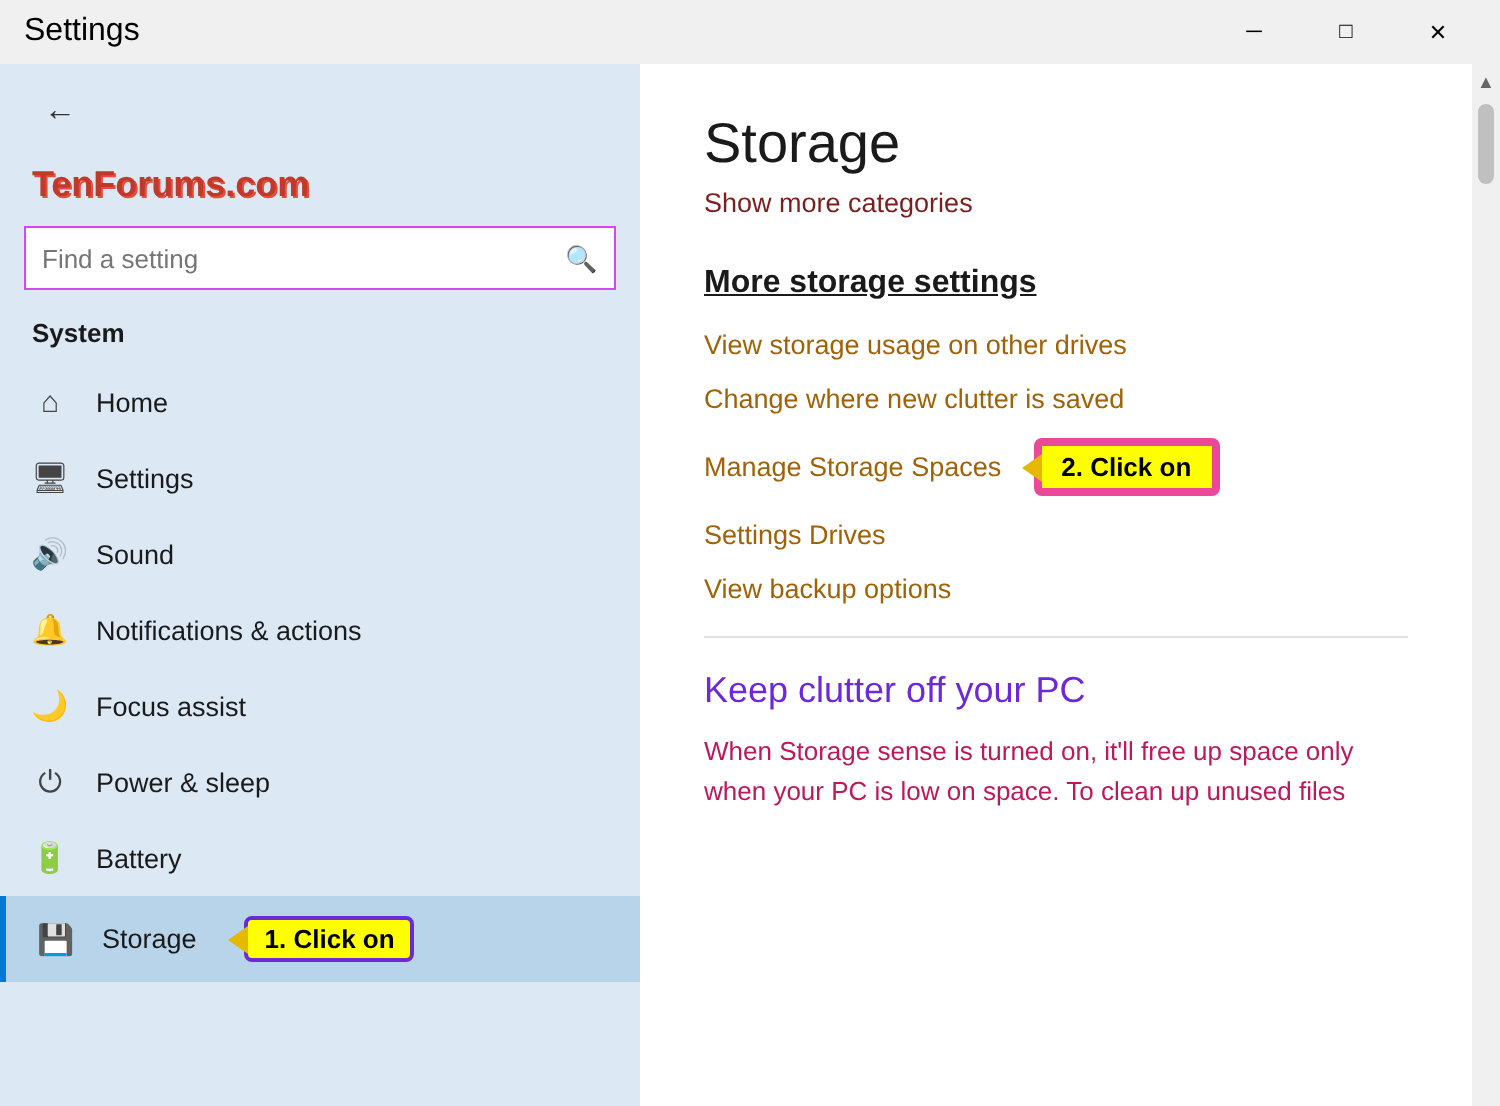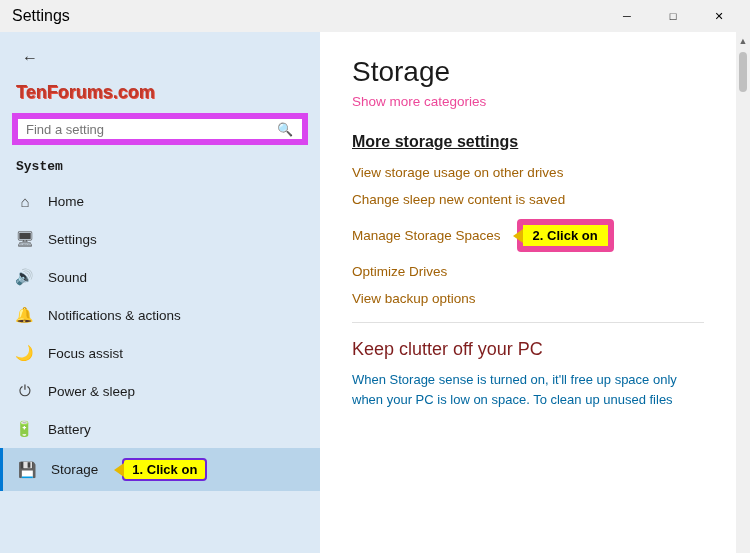--- a/index.html
+++ b/index.html
@@ -91,21 +91,21 @@
       text-shadow: 1px 1px 0 #e74c3c;
       font-family: Arial, sans-serif;
       margin-top: 20px;
     }
 
     .search-box {
       margin: 4px 12px 10px 12px;
       display: flex;
       align-items: center;
       background: #fff;
-      border: 6px solid #d946ef;
+      border: 1px solid #d946ef;
       height: 32px;
       padding: 0 8px;
     }
     .search-input {
       flex: 1;
       border: none;
       outline: none;
       font-size: 13px;
       background: transparent;
       color: #555;
@@ -114,21 +114,20 @@
       color: #555;
       font-size: 13px;
       cursor: pointer;
     }
 
     .sidebar-section-title {
       font-size: 13px;
       font-weight: 700;
       color: #1a1a1a;
       padding: 4px 16px 8px 16px;
-      font-family: Liberation Mono, monospace;
     }
 
     .nav-item {
       display: flex;
       align-items: center;
       padding: 10px 16px;
       gap: 14px;
       cursor: pointer;
       font-size: 13.5px;
       color: #1a1a1a;
@@ -181,21 +180,21 @@
     }
 
     .page-title {
       font-size: 28px;
       font-weight: 300;
       color: #1a1a1a;
       margin-bottom: 6px;
     }
 
     .show-more-link {
-      color: #ec4899;
+      color: #7f1d1d;
       font-size: 13.5px;
       cursor: pointer;
       text-decoration: none;
       display: block;
       margin-bottom: 24px;
     }
 
     .section-title {
       font-size: 16px;
       font-weight: 600;
@@ -218,21 +217,21 @@
       display: flex;
       align-items: center;
       margin-bottom: 12px;
       position: relative;
     }
 
     
     .click-annotation-2 {
       display: inline-block;
       background: #ffff00;
-      border: 6px solid #ec4899;
+      border: 4px solid #ec4899;
       border-radius: 4px;
       padding: 3px 10px;
       font-size: 13px;
       font-weight: bold;
       color: #000;
       margin-left: 16px;
       white-space: nowrap;
       position: relative;
     }
     .click-annotation-2::before {
@@ -248,27 +247,27 @@
 
     .divider {
       border: none;
       border-top: 1px solid #e0e0e0;
       margin: 16px 0;
     }
 
     .keep-clutter-title {
       font-size: 18px;
       font-weight: 400;
-      color: #7f1d1d;
+      color: #6d28d9;
       margin-bottom: 10px;
     }
 
     .keep-clutter-text {
       font-size: 13px;
-      color: #0369a1;
+      color: #be185d;
       line-height: 1.5;
     }
 
     
     .main-content::-webkit-scrollbar { width: 8px; }
     .main-content::-webkit-scrollbar-track { background: #f0f0f0; }
     .main-content::-webkit-scrollbar-thumb { background: #bbb; }
 
     
     .scrollbar-track {
@@ -371,28 +370,28 @@
   </div>
 
   <div class="main-content">
 
     <h1 class="page-title">Storage</h1>
     <a class="show-more-link">Show more categories</a>
 
     <div class="section-title">More storage settings</div>
 
     <a class="settings-link">View storage usage on other drives</a>
-    <a class="settings-link">Change sleep new content is saved</a>
+    <a class="settings-link">Change where new clutter is saved</a>
 
     <div class="manage-storage-row">
       <a class="settings-link" style="margin-bottom:0;text-align:right;">Manage Storage Spaces</a>
       <span class="click-annotation-2">2. Click on</span>
     </div>
 
-    <a class="settings-link">Optimize Drives</a>
+    <a class="settings-link">Settings Drives</a>
     <a class="settings-link">View backup options</a>
 
     <hr class="divider">
 
     <h2 class="keep-clutter-title">Keep clutter off your PC</h2>
     <p class="keep-clutter-text">When Storage sense is turned on, it'll free up space only when your PC is low on space. To clean up unused files</p>
 
   </div>
 
   <div class="scrollbar-track">

